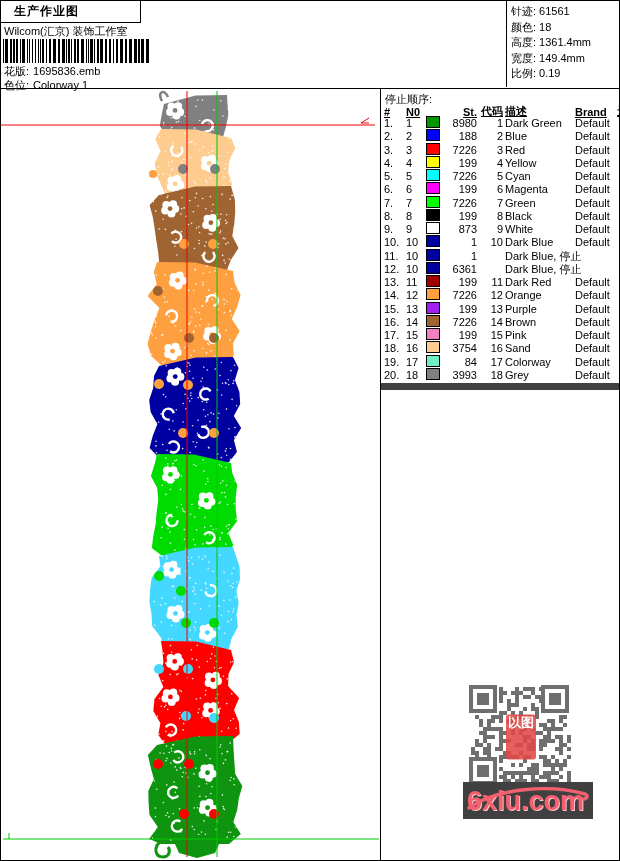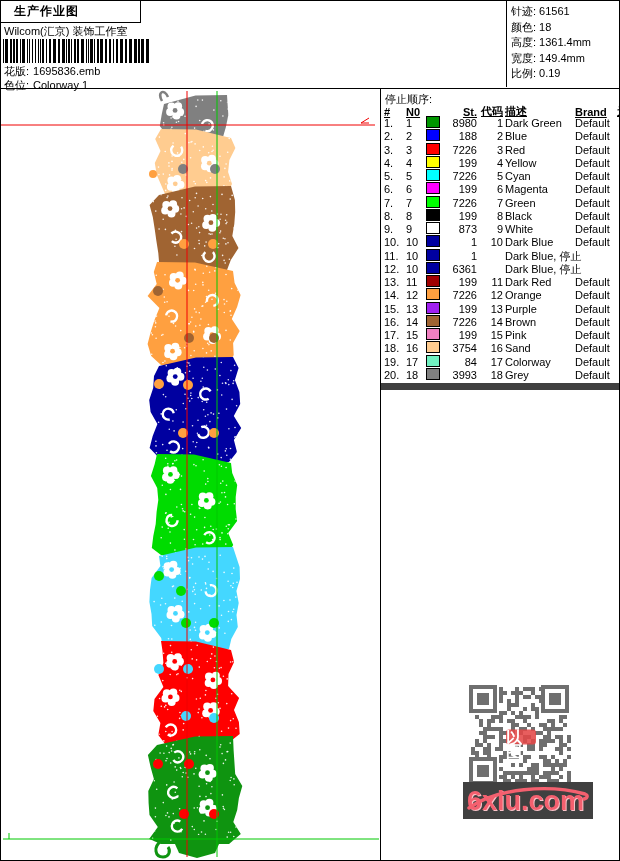--- a/index.html
+++ b/index.html
@@ -25,23 +25,23 @@
   .stop-title{position:absolute;left:4px;top:3px;font-size:11px;}
   .tgrid{display:grid;grid-template-columns:22px 20px 17px 36px 26px 70px 42px 1fr;align-items:center;}
   .thead{position:absolute;left:3px;top:15px;width:232px;font-weight:bold;}
   .thead span{text-decoration:underline;white-space:nowrap;}
   .tbody{position:absolute;left:3px;top:28px;width:232px;grid-auto-rows:13.25px;}
   .tbody .cell{white-space:nowrap;line-height:13px;}
   .r{text-align:right;padding-right:2px;}
   .sw{width:12px;height:10px;border:1px solid #000;display:inline-block;}
   
   .qr{position:absolute;left:468px;top:684px;width:104px;height:104px;background:#fff;}
-  .stamp{position:absolute;left:50%;top:50%;transform:translate(-50%,-50%);width:30px;height:15px;
+  .stamp{position:absolute;left:50%;top:50%;transform:translate(-50%,-50%);width:30px;height:45px;
          background:rgba(228,72,72,0.88);border-radius:3px;color:#fff;font-weight:bold;
-         font-size:16px;line-height:14px;word-break:break-all;padding-top:1px;box-sizing:border-box;}
+         font-size:13px;line-height:14px;text-align:center;word-break:break-all;padding-top:1px;box-sizing:border-box;}
   .sixiu{position:absolute;left:462px;top:781px;width:130px;height:37px;background:#404040;}
   .sixiu-text{position:absolute;left:4px;top:4px;font-size:27px;font-weight:bold;color:#F4606F;
               letter-spacing:0px;text-shadow:1px 1px 0 #fbc2c8;}
   .sixiu svg{position:absolute;left:0;top:0;pointer-events:none;}
 </style>
 </head>
 <body>
 
 <div class="page">
 

